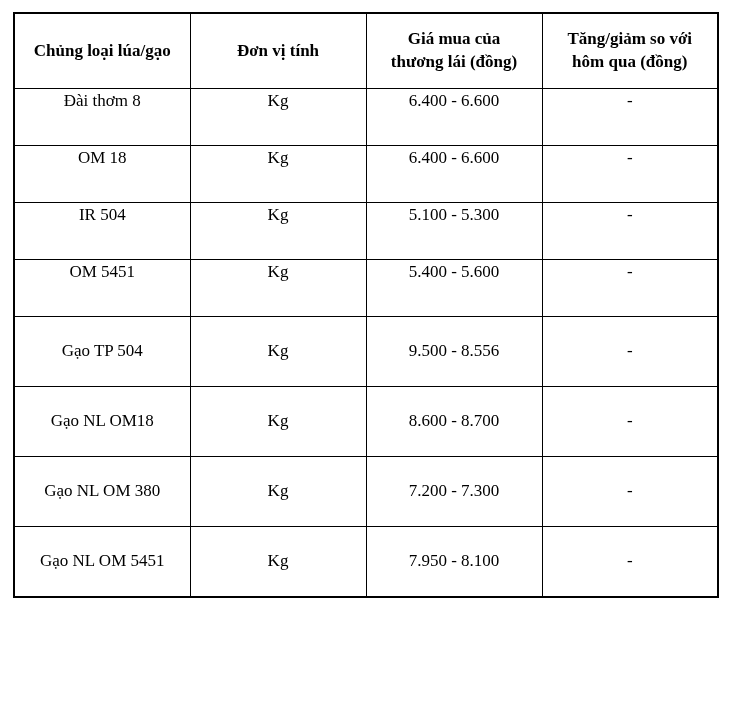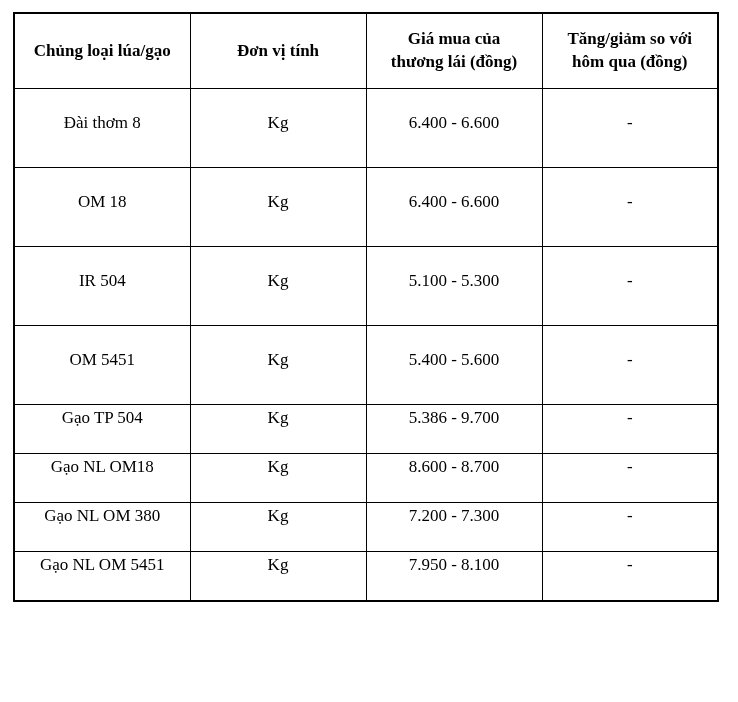--- a/index.html
+++ b/index.html
@@ -47,25 +47,25 @@
   }
   table.price-table col {
     width: 25%;
   }
   table.price-table td {
     vertical-align: top;
     line-height: 1.2;
   }
   tr.row-tall td {
     height: 53px;
-    padding-top: 24px;
+    padding-top: 2px;
   }
   tr.row-short td {
     height: 44px;
-    padding-top: 3px;
+    padding-top: 24px;
     margin-left: 15px;
   }
 </style>
 </head>
 <body>
 
 <div class="page">
   <table class="price-table">
     <colgroup>
       <col>
@@ -104,21 +104,21 @@
         </tr>
         <tr class="row-tall">
           <td>OM 5451</td>
           <td>Kg</td>
           <td>5.400 - 5.600</td>
           <td>-</td>
         </tr>
         <tr class="row-short">
           <td>Gạo TP 504</td>
           <td>Kg</td>
-          <td>5.386 - 9.700</td>
+          <td>9.500 - 8.556</td>
           <td>-</td>
         </tr>
         <tr class="row-short">
           <td>Gạo NL OM18</td>
           <td>Kg</td>
           <td>8.600 - 8.700</td>
           <td>-</td>
         </tr>
         <tr class="row-short">
           <td>Gạo NL OM 380</td>

